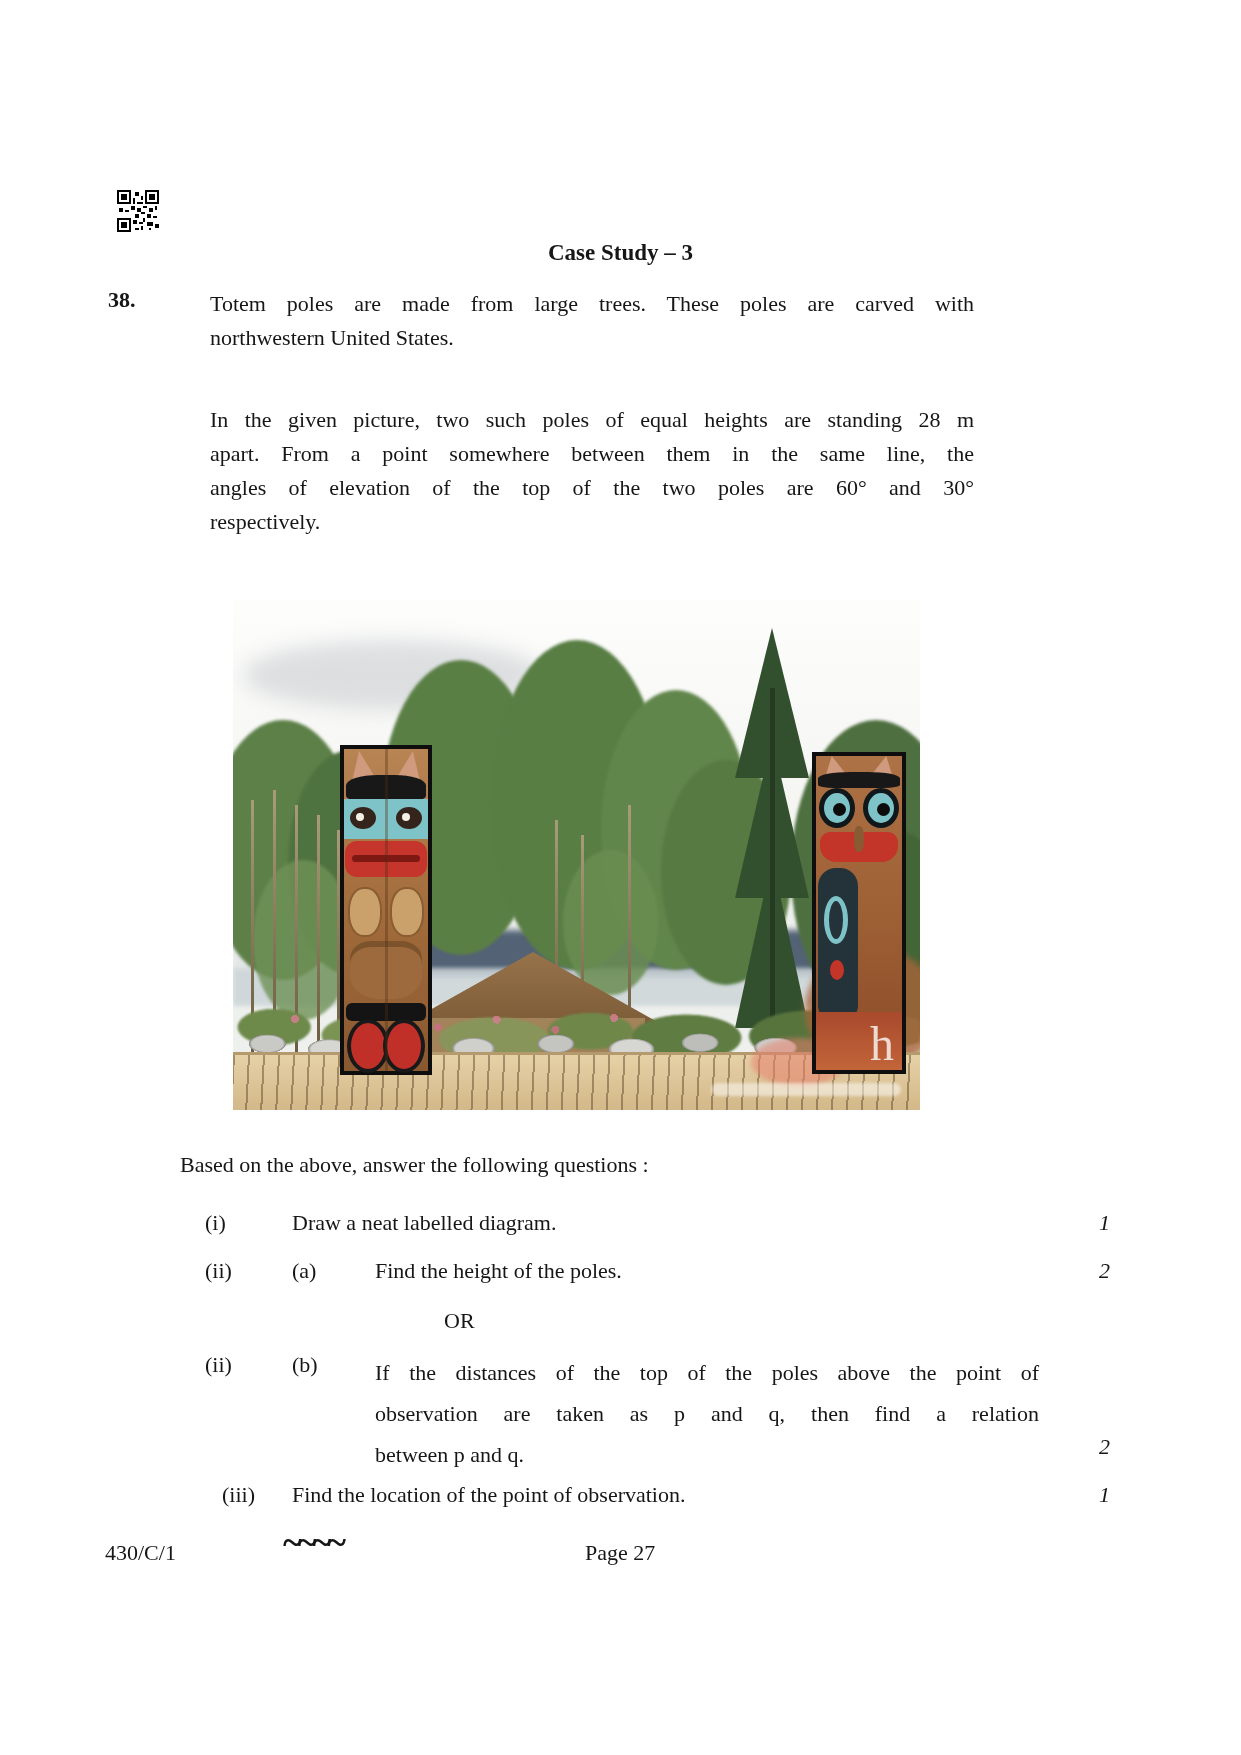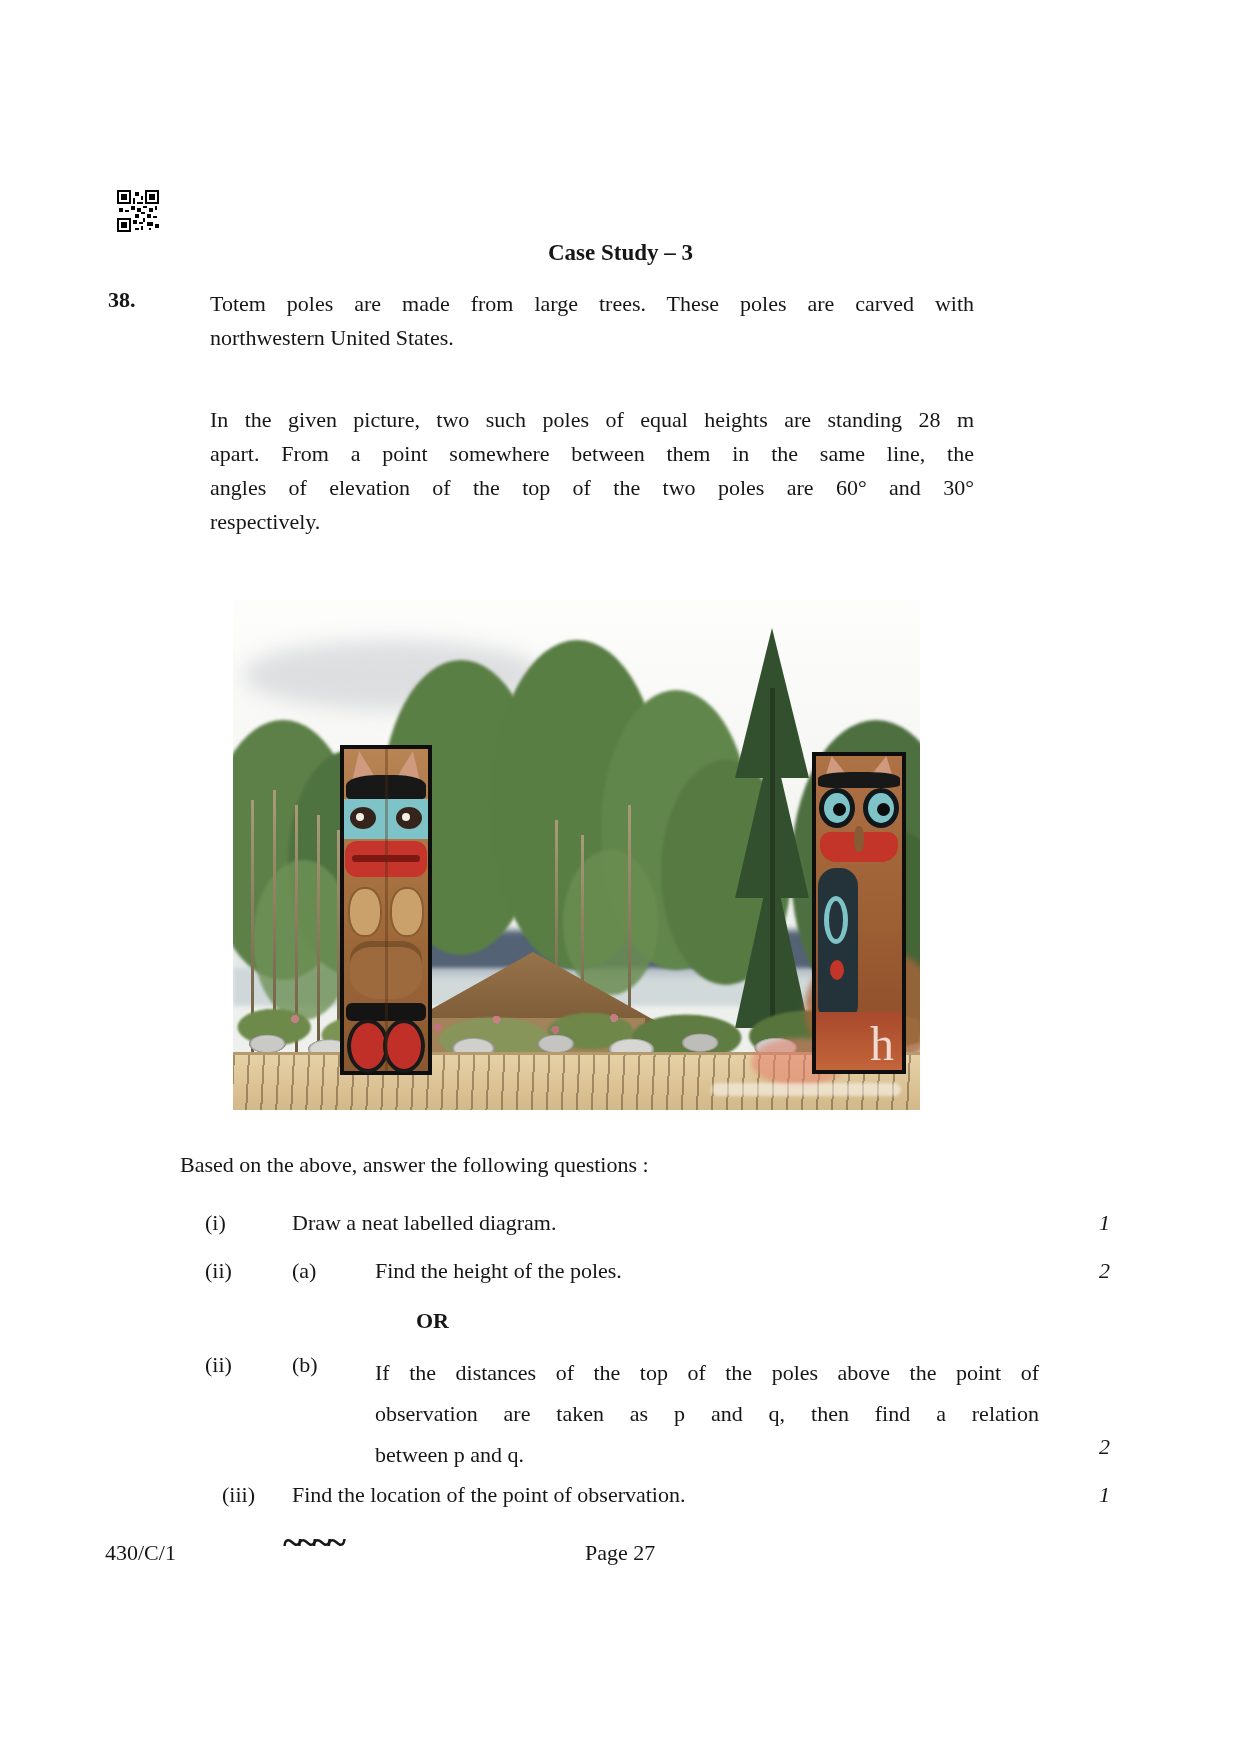--- a/index.html
+++ b/index.html
@@ -10,21 +10,21 @@
   
   .heading{top:240px;left:0;width:1241px;text-align:center;font-weight:bold;font-size:23px;}
   .qnum{left:108px;top:287px;font-weight:bold;font-size:22px;}
   .para{left:180px;width:764px;font-size:22px;line-height:34px;margin-left:30px;}
   .jline{text-align:justify;text-align-last:justify;height:34px;white-space:nowrap;}
   .jline.last{text-align-last:left;white-space:normal;}
   .intro{left:180px;top:1152px;font-size:22px;font-family:Liberation Serif, serif;}
   .qlabel{left:205px;font-size:22px;}
   .qsub{left:292px;font-size:22px;}
   .qtext{font-size:22px;text-align:center;}
-  .or{left:416px;top:1308px;font-weight:bold;font-size:22px;}
+  .or{left:444px;top:1308px;font-weight:normal;font-size:22px;}
   .bblock{left:375px;top:1352px;width:664px;font-size:22px;line-height:41px;}
   .bblock .jline{height:41px;}
   .mark{left:1078px;width:32px;text-align:right;font-size:22px;font-style:italic;}
   .footer-code{left:105px;top:1540px;font-size:22px;}
   .footer-squiggle{left:283px;top:1521px;font-size:36px;font-weight:bold;letter-spacing:-4px;}
   .footer-page{left:585px;top:1540px;font-size:22px;}
 
   
   .photo{left:233px;top:600px;width:687px;height:510px;overflow:hidden;
          background:linear-gradient(180deg,#fdfdfc 0%,#f4f4f1 45%,#eef0ed 60%);}

